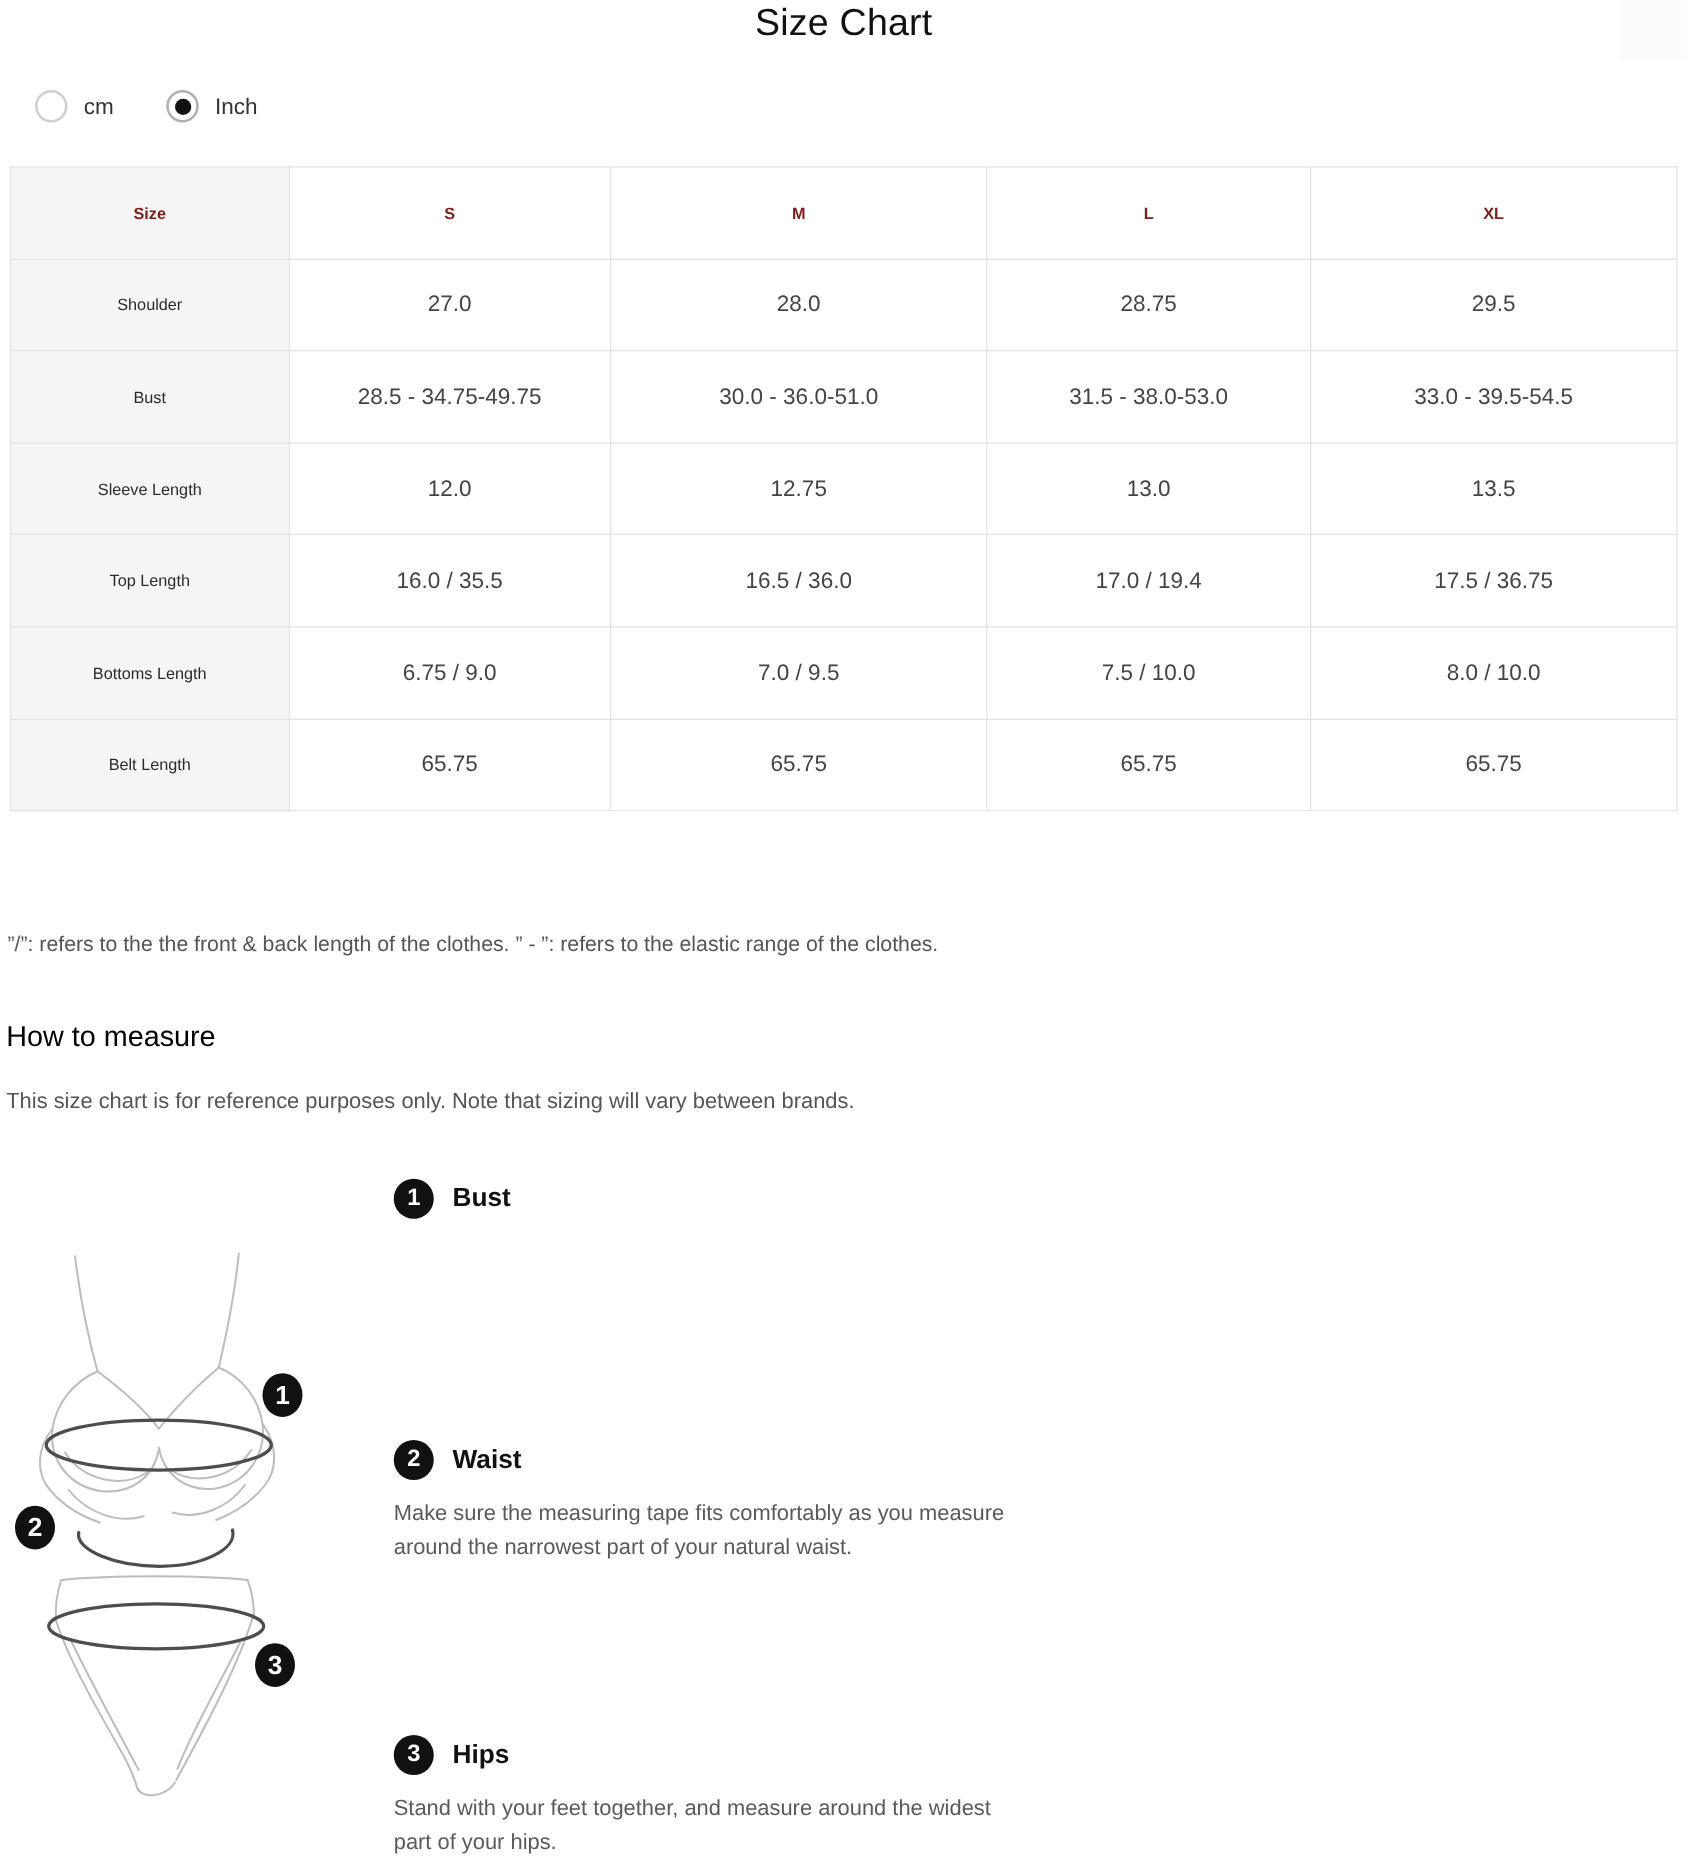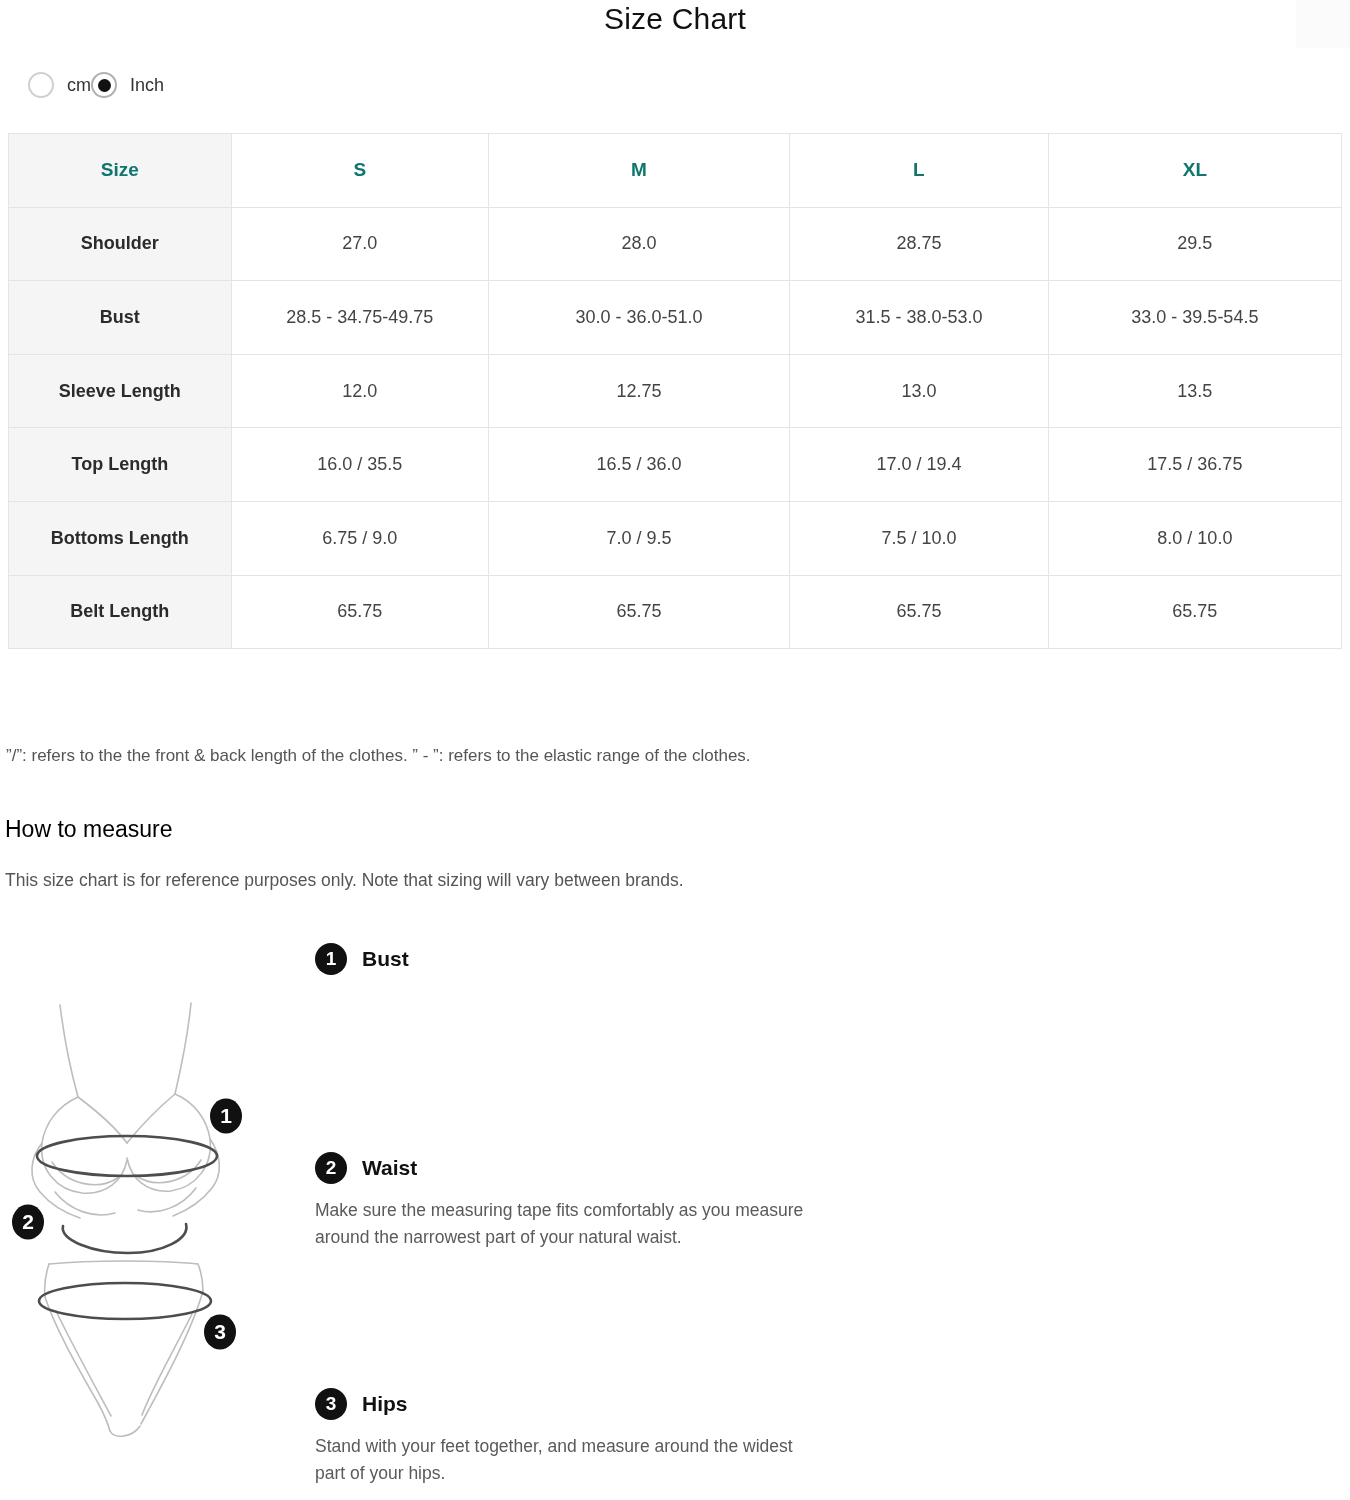--- a/index.html
+++ b/index.html
@@ -6,41 +6,41 @@
   .page{
     position:relative;width:1350px;height:1500px;overflow:hidden;background:#fff;
     font-family:"Liberation Sans","DejaVu Sans",sans-serif;color:#222;
   }
   .corner-artifact{position:absolute;right:0;top:0;width:54px;height:48px;background:#fbfbfb;}
   .page-title{
     position:absolute;top:0;left:0;width:100%;text-align:center;margin:0;
     font-size:30px;font-weight:normal;color:#111;letter-spacing:.2px;padding-top:2px;
   }
   
-  .unit-row{position:absolute;top:72px;left:28px;display:flex;align-items:center;}
+  .unit-row{position:absolute;top:72px;left:28px;display:flex;align-items:center;gap:42px;}
   .unit-option{display:flex;align-items:center;gap:13px;cursor:pointer;}
   .radio{
     width:26px;height:26px;border-radius:50%;border:2px solid #cfcfcf;background:#fff;
     display:inline-flex;align-items:center;justify-content:center;box-sizing:border-box;
   }
   .radio.selected{border-color:#b0b0b0;}
   .radio .dot{width:13px;height:13px;border-radius:50%;background:#111;}
   .unit-label{font-size:18px;color:#333;}
   
   .size-table{
     position:absolute;top:133px;left:8px;width:1334px;border-collapse:collapse;table-layout:fixed;
   }
   .size-table th,.size-table td{
     border:1px solid #e4e4e4;text-align:center;vertical-align:middle;
     height:73.6px;padding:0 6px;box-sizing:border-box;
   }
-  .size-table thead th{font-size:19px;font-weight:bold;color:#0f766e;background:#fff;}
+  .size-table thead th{font-size:13px;font-weight:bold;color:#7f1d1d;background:#fff;}
   .size-table thead th.label-col{background:#f5f5f6;}
   .size-table tbody th{
-    background:#f5f5f6;font-size:18px;font-weight:bold;color:#2b2b2b;
+    background:#f5f5f6;font-size:13px;font-weight:normal;color:#2b2b2b;
   }
   .size-table tbody td{font-size:18px;font-weight:normal;color:#444;}
   .table-footnote{
     position:absolute;top:746px;left:6px;width:1100px;margin:0;
     font-size:17px;color:#555;
   }
   .htm-heading{
     position:absolute;top:816px;left:5px;margin:0;
     font-size:23px;font-weight:normal;color:#000000;
   }

